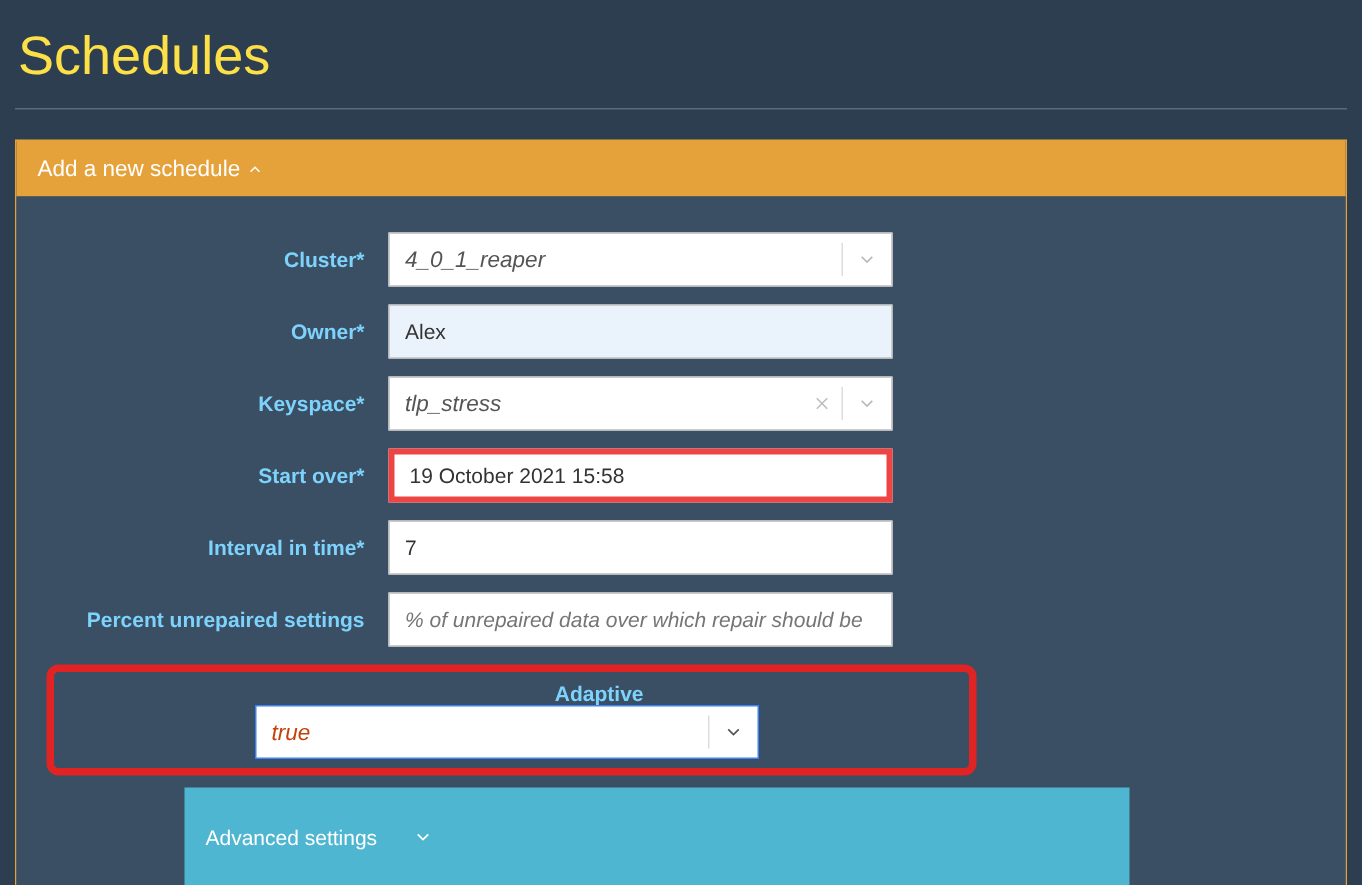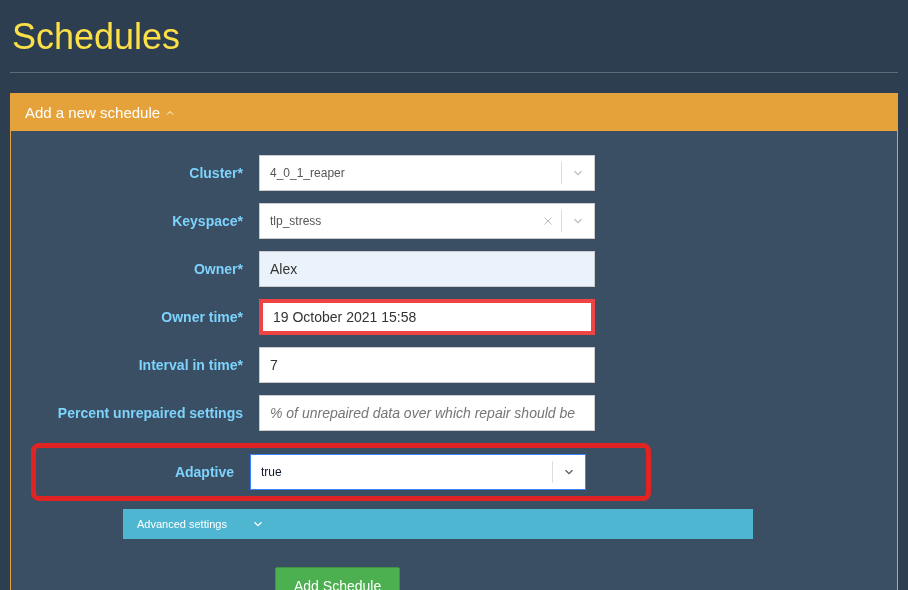--- a/index.html
+++ b/index.html
@@ -35,21 +35,21 @@
   .control input[type=text] {
     flex: 1;
     border: none;
     outline: none;
     padding: 0 10px;
     height: 100%;
     font-size: 14px;
     background: transparent;
     color: #333;
   }
-  .control .value { color: #555; padding: 0 10px; flex:1; font-size: 12px;}
+  .control .value { color: #555; padding: 0 10px; flex:1; font-size: 15px; font-style: italic;}
   .control .divider { width: 1px; background: #ddd; height: 22px; }
   .control .chev-btn {
     width: 32px;
     display: flex;
     align-items: center;
     justify-content: center;
     cursor: pointer;
   }
   .control .clear-btn {
     width: 26px;
@@ -63,30 +63,30 @@
   svg.chev-dark { width: 14px; height: 14px; stroke: #555; stroke-width: 2; fill: none; }
   svg.x { width: 12px; height: 12px; stroke: #bbb; stroke-width: 2; fill: none; }
   .owner-input { background: #eaf3fb; }
   .highlight-box {
     border: 5px solid #e02424;
     border-radius: 8px;
     padding: 6px 6px 6px 0;
     margin: 0 0 8px -4px;
     width: 620px;
   }
-  .highlight-box .form-row { margin-bottom: 0; }
+  .highlight-box .form-row { margin-bottom: 0; flex-direction: column; }
   .highlight-box .form-label { width: 214px; }
   .adaptive-select { border: 1px solid #3b82f6; }
   .adv-settings {
     margin-left: 88px;
     width: 630px;
     background: #4fb6d1;
     color: #fff;
-    padding: 8px 14px;
-    font-size: 11px;
+    padding: 25px 14px;
+    font-size: 14px;
     cursor: pointer;
     display: flex;
     align-items: center;
     gap: 24px;
     margin-top: 6px;
     margin-bottom: 28px;
   }
   .submit-row { margin-left: 240px; }
   .btn-green {
     background: #4caf50;
@@ -120,20 +120,29 @@
       <div class="form-label">Cluster*</div>
       <div class="control-wrap">
         <div class="control">
           <span class="value">4_0_1_reaper</span>
           <span class="divider"></span>
           <span class="chev-btn">
             <svg class="chev" viewBox="0 0 24 24">
                 <polyline points="6 9 12 15 18 9"></polyline>
               </svg>
           </span>
+        </div>
+      </div>
+    </div>
+
+    <div class="form-row">
+      <div class="form-label">Owner*</div>
+      <div class="control-wrap">
+        <div class="control owner-input">
+          <input type="text" value="Alex" style="">
         </div>
       </div>
     </div>
 
     <div class="form-row">
       <div class="form-label">Keyspace*</div>
       <div class="control-wrap">
         <div class="control">
           <span class="value">tlp_stress</span>
           <span class="clear-btn">
@@ -146,30 +155,21 @@
           <span class="chev-btn">
             <svg class="chev" viewBox="0 0 24 24">
                 <polyline points="6 9 12 15 18 9"></polyline>
               </svg>
           </span>
         </div>
       </div>
     </div>
 
     <div class="form-row">
-      <div class="form-label">Owner*</div>
-      <div class="control-wrap">
-        <div class="control owner-input">
-          <input type="text" value="Alex" style="">
-        </div>
-      </div>
-    </div>
-
-    <div class="form-row">
-      <div class="form-label">Owner time*</div>
+      <div class="form-label">Start over*</div>
       <div class="control-wrap">
         <div class="control" style="border:4px solid #ef4444;">
           <input type="text" value="19 October 2021 15:58" style="">
         </div>
       </div>
     </div>
 
     <div class="form-row">
       <div class="form-label">Interval in time*</div>
       <div class="control-wrap">
@@ -186,21 +186,21 @@
           <input type="text" style="color: rgb(153, 153, 153); font-style: italic;" placeholder="% of unrepaired data over which repair should be">
         </div>
       </div>
     </div>
 
     <div class="highlight-box">
       <div class="form-row">
         <div class="form-label">Adaptive</div>
         <div class="control-wrap">
           <div class="control adaptive-select">
-            <span class="value" style="color:#0f172a;">true</span>
+            <span class="value" style="color:#c2410c;">true</span>
             <span class="divider"></span>
             <span class="chev-btn">
               <svg class="chev-dark" viewBox="0 0 24 24">
                   <polyline points="6 9 12 15 18 9"></polyline>
                 </svg>
             </span>
           </div>
         </div>
       </div>
     </div>

